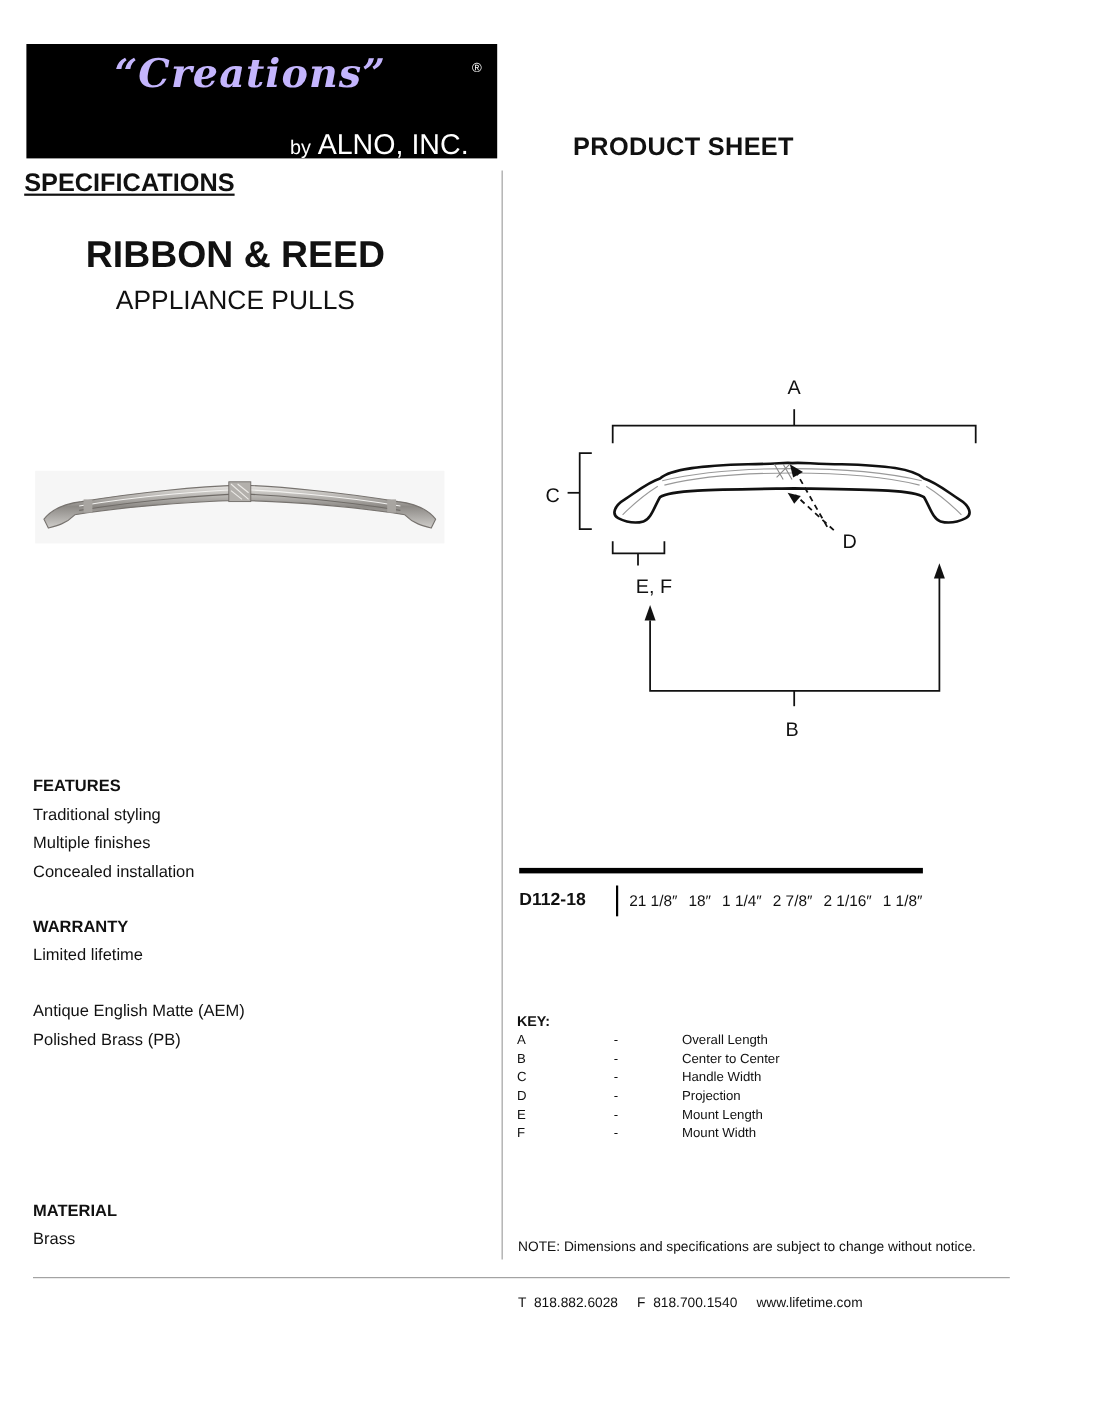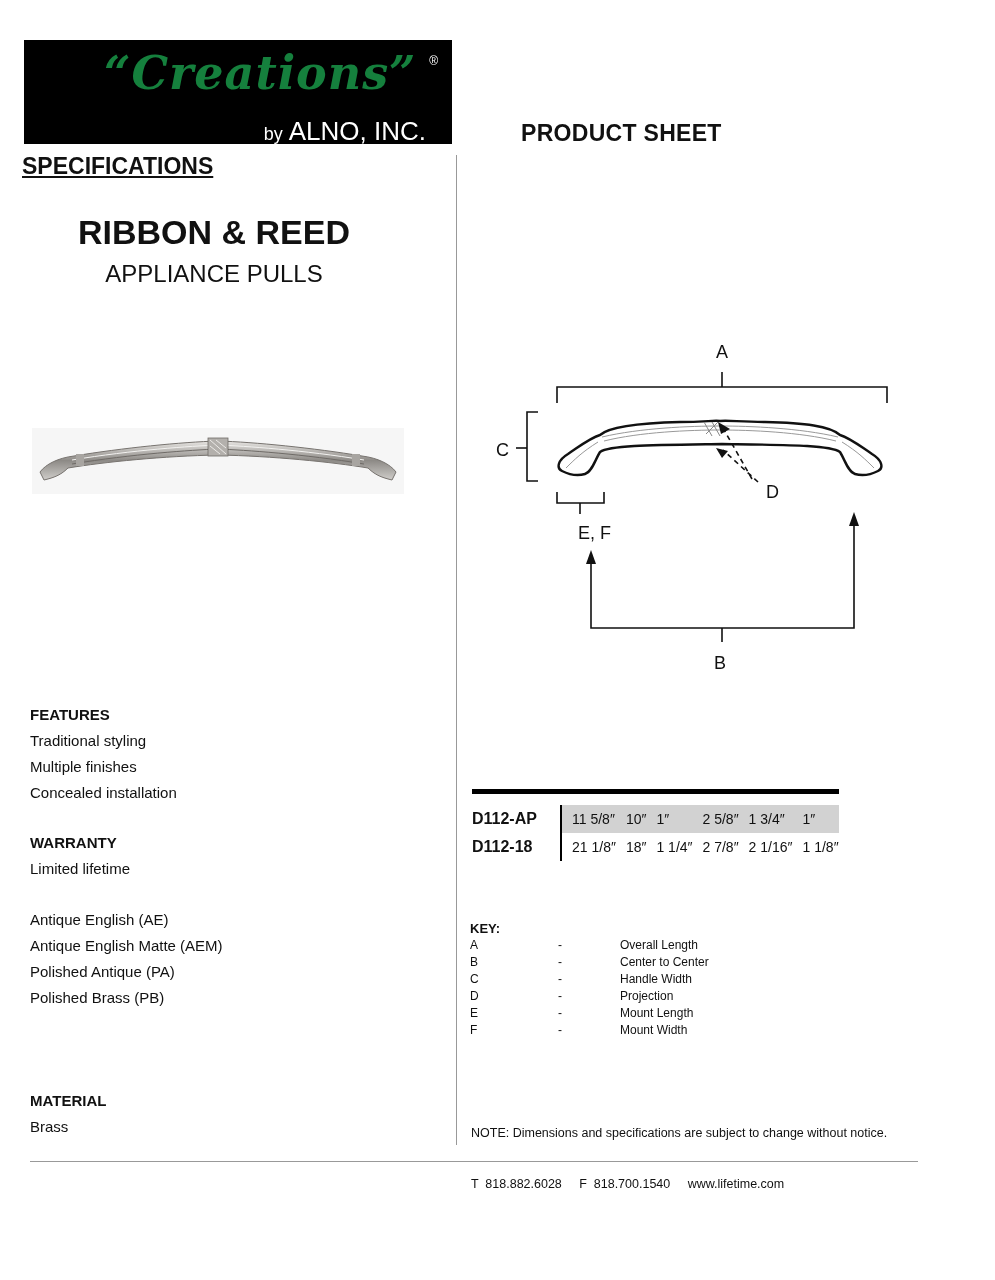--- a/index.html
+++ b/index.html
@@ -7,23 +7,23 @@
       width: 995px; height: 1280px; position: relative; overflow: hidden;
       font-family: "Liberation Sans", "DejaVu Sans", sans-serif; color: #111;
     }
     .abs { position: absolute; }
 
     
     .logo {
       left: 24px; top: 40px; width: 428px; height: 104px; background: #000;
     }
     .logo-script {
-      position: absolute; left: 80px; top: 6px; color: #15803d;
+      position: absolute; left: 80px; top: 6px; color: #c4b5fd;
       font-family: "DejaVu Serif", serif; font-style: italic; font-weight: bold;
-      font-size: 46px; letter-spacing: 1px; white-space: nowrap;
+      font-size: 36px; letter-spacing: 1px; white-space: nowrap;
     }
     .logo-reg {
       position: absolute; right: 14px; top: 14px; color: #fff; font-size: 12px;
     }
     .logo-by {
       position: absolute; right: 26px; top: 76px; color: #fff; font-size: 26px;
       white-space: nowrap; font-family: "Liberation Sans", sans-serif;
     }
     .logo-by small { font-size: 18px; margin-right: 6px; }
 
@@ -117,23 +117,21 @@
   <div class="hd">FEATURES</div>
   <div>Traditional styling</div>
   <div>Multiple finishes</div>
   <div>Concealed installation</div>
 </div>
 <div class="abs sec" style="top:830px;">
   <div class="hd">WARRANTY</div>
   <div>Limited lifetime</div>
 </div>
 <div class="abs sec" style="top:907px;">
-  <div>Antique English (AE)</div>
   <div>Antique English Matte (AEM)</div>
-  <div>Polished Antique (PA)</div>
   <div>Polished Brass (PB)</div>
 </div>
 <div class="abs sec" style="top:1088px;">
   <div class="hd">MATERIAL</div>
   <div>Brass</div>
 </div>
 
 <div class="abs diagram">
   <svg width="420" height="350" viewBox="0 0 420 350">
     <g stroke="#111" stroke-width="1.6" fill="none">
@@ -177,29 +175,20 @@
 <div class="abs spec-table">
   <table>
     <thead>
       <tr>
           <td colspan="7" style="padding:0;">
             <div class="thead-bar"></div>
           </td>
         </tr>
     </thead>
     <tbody>
-      <tr class="shade">
-        <td class="item">D112-AP</td>
-        <td class="val">11  5/8″</td>
-        <td class="val">10″</td>
-        <td class="val">1″</td>
-        <td class="val">2  5/8″</td>
-        <td class="val">1  3/4″</td>
-        <td class="val">1″</td>
-      </tr>
       <tr>
         <td class="item">D112-18</td>
         <td class="val">21  1/8″</td>
         <td class="val">18″</td>
         <td class="val">1  1/4″</td>
         <td class="val">2  7/8″</td>
         <td class="val">2  1/16″</td>
         <td class="val">1  1/8″</td>
       </tr>
     </tbody>

